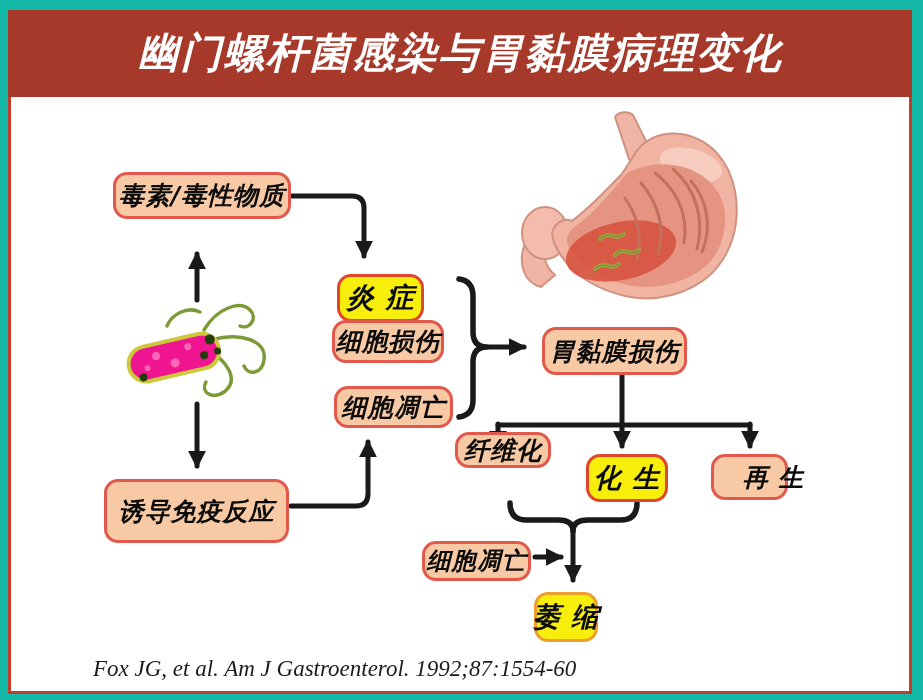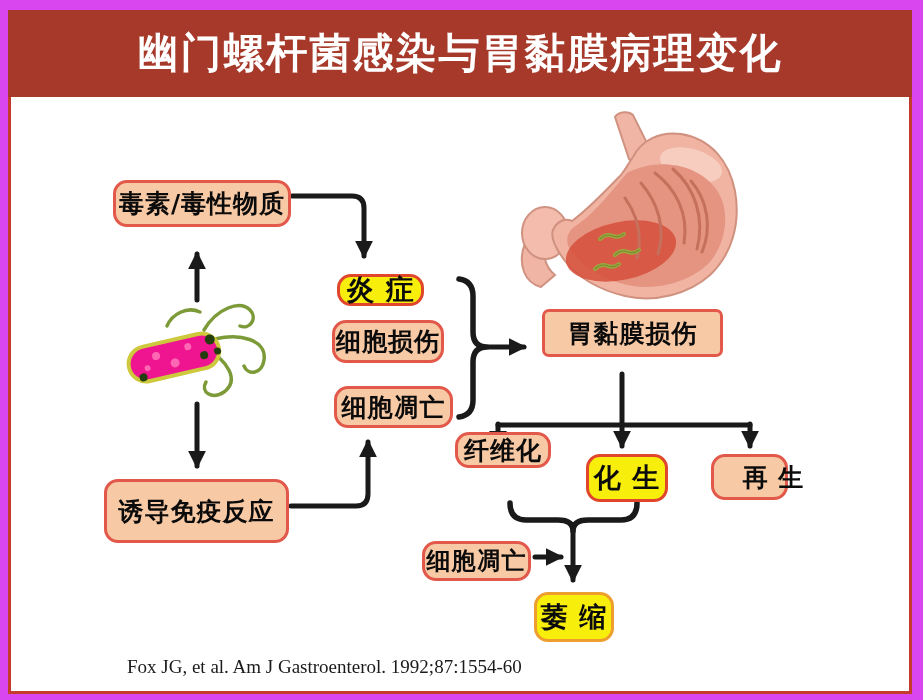--- a/index.html
+++ b/index.html
@@ -6,39 +6,39 @@
     --title-bg:#a6392a;
     --frame-border:#c23b2b;
     --peach-fill:#f7c9a4;
     --peach-border:#e2584a;
     --yellow-fill:#f8ee0c;
     --yellow-border:#e0462b;
     --atrophy-border:#ee9e2e;
     --arrow:#1a1a1a;
   }
   html,body{margin:0;padding:0;background:#ffffff;}
-  .page{position:relative;width:923px;height:700px;background:#d946ef;overflow:hidden;
-        font-family:"DejaVu Sans","Liberation Sans",sans-serif;}
+  .page{position:relative;width:923px;height:700px;background:#14b8a6;overflow:hidden;
+        font-family:"DejaVu Sans","Liberation Sans",sans-serif;font-style:italic;}
   .frame{position:absolute;left:8px;top:10px;width:904px;height:684px;
          border:3px solid var(--frame-border);box-sizing:border-box;background:#ffffff;}
   .title-bar{position:absolute;left:8px;top:10px;width:904px;height:87px;
              background:var(--title-bg);display:flex;align-items:center;justify-content:center;}
   .title-bar span{color:#ffffff;font-weight:bold;font-size:41px;letter-spacing:2px;}
   .node{position:absolute;display:flex;align-items:center;justify-content:center;
         box-sizing:border-box;border:3px solid var(--peach-border);background:var(--peach-fill);
         border-radius:14px;font-weight:bold;color:#0b0b0b;font-size:25px;letter-spacing:1px;
         white-space:nowrap;z-index:3;}
   .node.yellow{background:var(--yellow-fill);border-color:var(--yellow-border);}
   .node.orange-border{border-color:var(--atrophy-border);}
   svg{position:absolute;z-index:2;}
   .arrows path{stroke:var(--arrow);stroke-width:5;fill:none;stroke-linecap:round;stroke-linejoin:round;}
   .arrows .brace{stroke-width:5.5;}
   .arrows marker path{fill:var(--arrow);stroke:none;}
   .citation{position:absolute;font-family:"Liberation Serif","DejaVu Serif",serif;
-            font-size:19px;color:#1b1b1b;z-index:3;white-space:nowrap;margin-left:34px;}
+            font-size:23px;color:#1b1b1b;z-index:3;white-space:nowrap;}
 </style>
 </head>
 <body>
 
 <div class="page">
 
   <div class="frame"></div>
 
   <div class="title-bar">
     <span>幽门螺杆菌感染与胃黏膜病理变化</span>
@@ -118,59 +118,59 @@
       <path d="M110,152 q6,-6 13,-3 q6,2 11,-2"></path>
       <path d="M90,166 q6,-6 13,-3 q6,2 11,-2"></path>
     </g>
     <g fill="none" stroke="#6f7d2a" stroke-width="1.2" stroke-linecap="round" opacity="0.7">
       <path d="M95,136 q6,-6 13,-3 q6,2 11,-2"></path>
       <path d="M110,152 q6,-6 13,-3 q6,2 11,-2"></path>
       <path d="M90,166 q6,-6 13,-3 q6,2 11,-2"></path>
     </g>
   </svg>
 
-  <div class="node" style="left:113px;top:172px;width:178px;height:47px;margin-top:8px;">
+  <div class="node" style="left:113px;top:172px;width:178px;height:47px;">
     <span>毒素/毒性物质</span>
   </div>
 
-  <div class="node yellow" style="left:337px;top:274px;width:87px;height:32px;font-size:28px;">
+  <div class="node yellow" style="left:337px;top:274px;width:87px;height:48px;font-size:28px;">
     <span>炎 症</span>
   </div>
 
   <div class="node" style="left:332px;top:320px;width:112px;height:43px;">
     <span>细胞损伤</span>
   </div>
 
   <div class="node" style="left:334px;top:386px;width:119px;height:42px;">
     <span>细胞凋亡</span>
   </div>
 
   <div class="node" style="left:104px;top:479px;width:185px;height:64px;">
     <span>诱导免疫反应</span>
   </div>
 
-  <div class="node" style="left:542px;top:309px;width:181px;height:48px;border-radius:7px;">
+  <div class="node" style="left:542px;top:327px;width:145px;height:48px;">
     <span>胃黏膜损伤</span>
   </div>
 
   <div class="node" style="left:455px;top:432px;width:96px;height:36px;">
     <span>纤维化</span>
   </div>
 
   <div class="node yellow" style="left:586px;top:454px;width:82px;height:48px;font-size:27px;">
     <span>化 生</span>
   </div>
 
   <div class="node" style="left:711px;top:454px;width:77px;height:46px;padding-left:48px;">
     <span>再 生</span>
   </div>
 
   <div class="node" style="left:422px;top:541px;width:109px;height:40px;font-size:24px;">
     <span>细胞凋亡</span>
   </div>
 
-  <div class="node yellow orange-border" style="left:534px;top:592px;width:80px;height:50px;font-size:27px;">
+  <div class="node yellow orange-border" style="left:534px;top:592px;width:64px;height:50px;font-size:27px;">
     <span>萎 缩</span>
   </div>
 
   <div class="citation" style="left:93px;top:656px;">Fox JG, et al. Am J Gastroenterol. 1992;87:1554-60</div>
 
 </div>
 
 </body></html>

